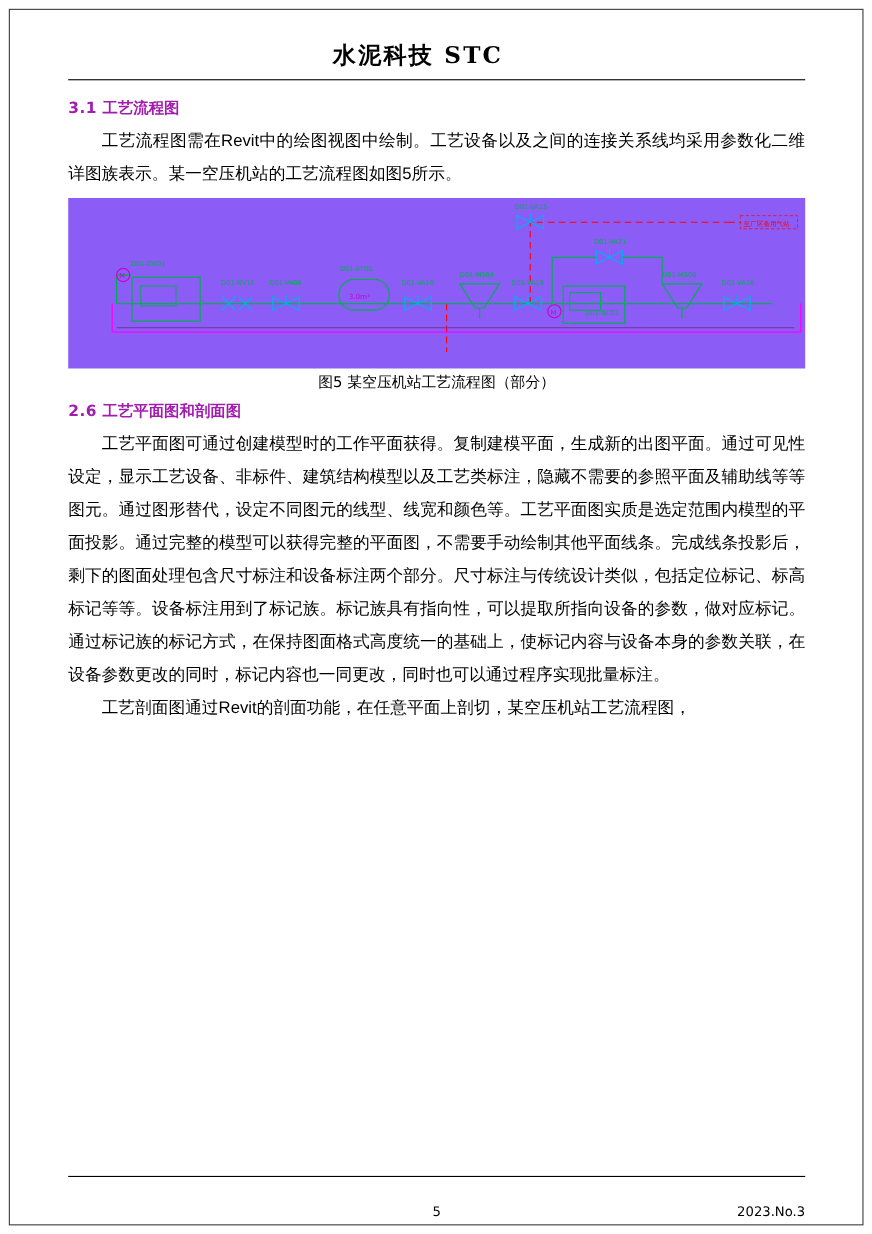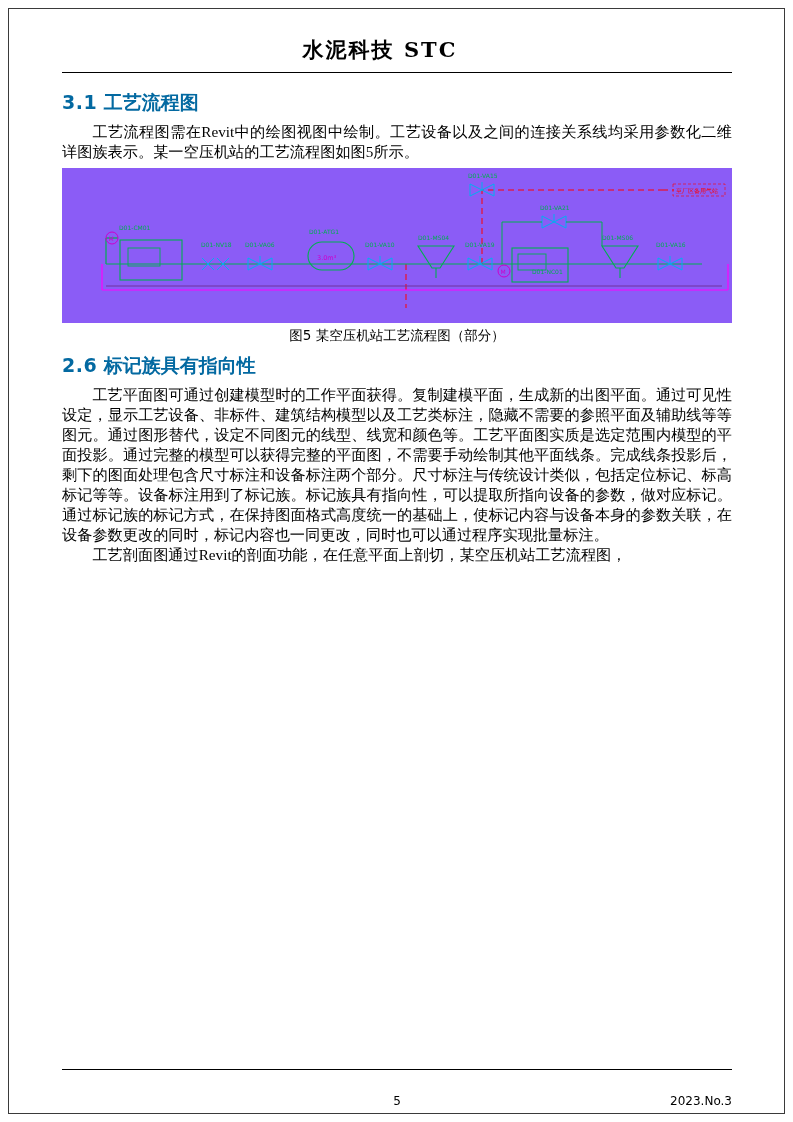--- a/index.html
+++ b/index.html
@@ -49,36 +49,36 @@
 
   
   .content {
     position: absolute;
     left: 62px;
     top: 82px;
     width: 670px;
   }
 
   h3.sec {
-    font-size: 19px;
+    font-size: 14px;
     font-weight: bold;
     margin: 8px 0 6px 0;
-    color: #0369a1;
+    color: #a21caf;
     font-family: "DejaVu Sans", "Liberation Sans", sans-serif;
   }
   h3.sec .num { letter-spacing: 0.5px; }
 
   p.body {
     font-size: 15.2px;
-    line-height: 20px;
+    line-height: 30px;
     margin: 0 0 0 0;
     text-align: justify;
     text-justify: inter-ideograph;
     text-indent: 2em;
-    font-family: Liberation Serif, serif;
+    font-family: Liberation Sans, sans-serif;
   }
 
   .fig-caption {
     text-align: center;
     font-size: 13.5px;
     font-weight: normal;
     margin: 4px 0 4px 0;
     font-family: "DejaVu Sans", "Liberation Sans", sans-serif;
   }
 
@@ -249,21 +249,21 @@
           <line x1="540" y1="54" x2="540" y2="78"></line>
         </g>
       </svg>
     </div>
 
     <div class="fig-caption">图5 某空压机站工艺流程图（部分）</div>
 
 
     <h3 class="sec">
       <span class="num">2.6</span>
-      <span>标记族具有指向性</span>
+      <span>工艺平面图和剖面图</span>
     </h3>
 
     <p class="body">工艺平面图可通过创建模型时的工作平面获得。复制建模平面，生成新的出图平面。通过可见性设定，显示工艺设备、非标件、建筑结构模型以及工艺类标注，隐藏不需要的参照平面及辅助线等等图元。通过图形替代，设定不同图元的线型、线宽和颜色等。工艺平面图实质是选定范围内模型的平面投影。通过完整的模型可以获得完整的平面图，不需要手动绘制其他平面线条。完成线条投影后，剩下的图面处理包含尺寸标注和设备标注两个部分。尺寸标注与传统设计类似，包括定位标记、标高标记等等。设备标注用到了标记族。标记族具有指向性，可以提取所指向设备的参数，做对应标记。通过标记族的标记方式，在保持图面格式高度统一的基础上，使标记内容与设备本身的参数关联，在设备参数更改的同时，标记内容也一同更改，同时也可以通过程序实现批量标注。</p>
     <p class="body">工艺剖面图通过Revit的剖面功能，在任意平面上剖切，某空压机站工艺流程图，</p>
   </div>
 
   <div class="footer-rule"></div>
   <div class="footer">
     <span class="page-no">5</span>
     <span class="issue">2023.No.3</span>

